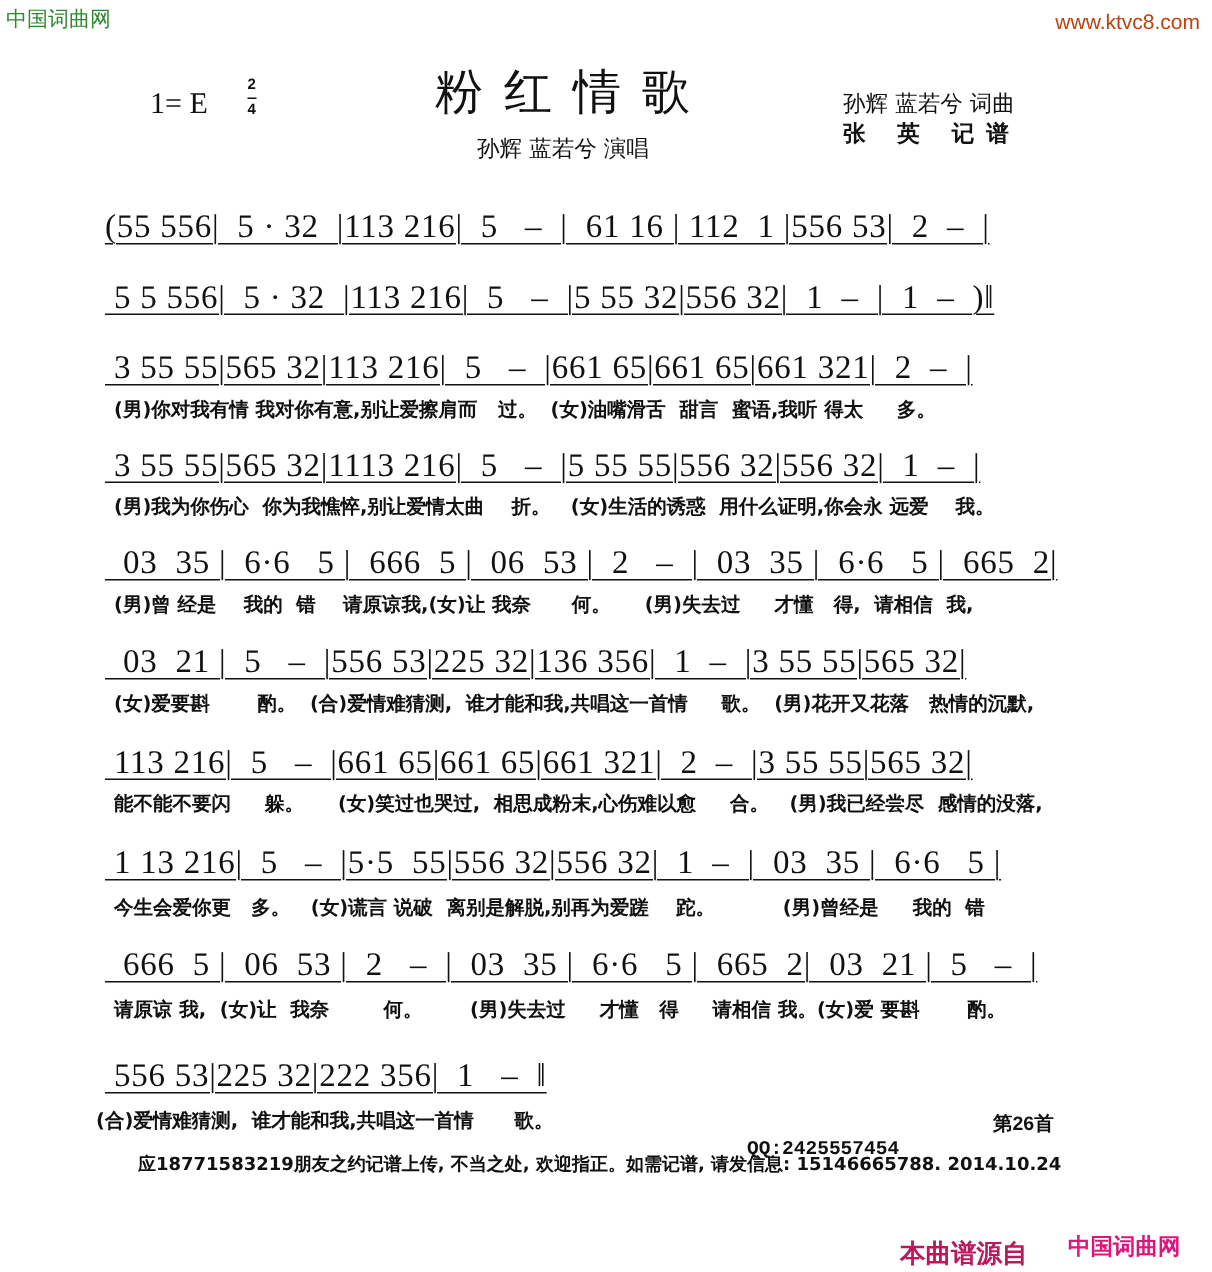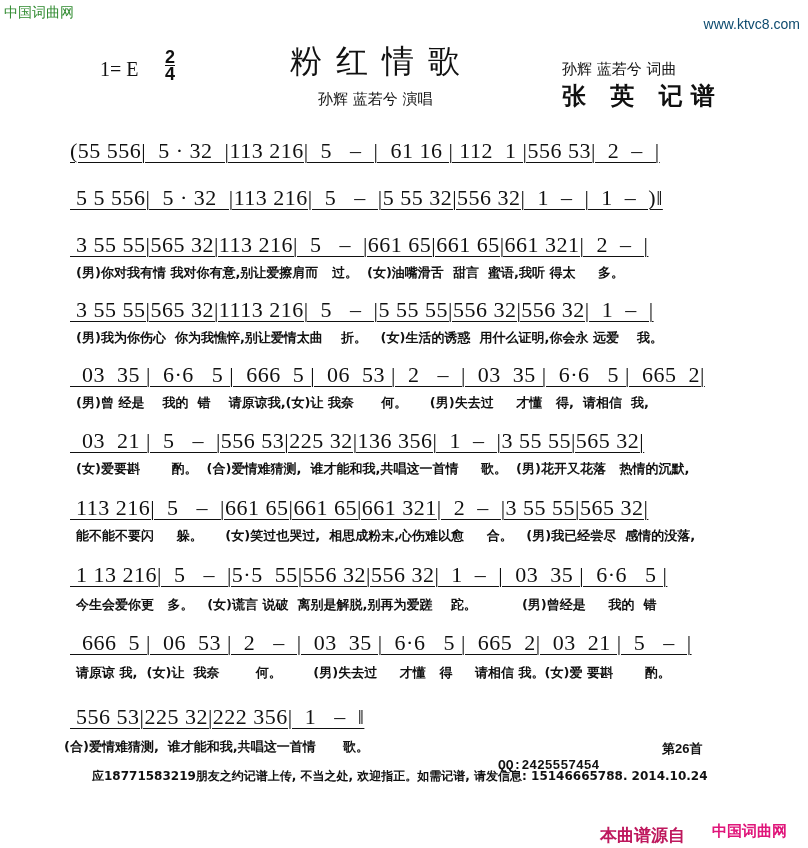--- a/index.html
+++ b/index.html
@@ -1,25 +1,25 @@
 <!DOCTYPE html>
 <html><head>
 <meta charset="utf-8">
 <style>
   html,body{margin:0;padding:0;background:#fff;}
   body{width:808px;height:848px;position:relative;overflow:hidden;font-family:"DejaVu Serif",serif;color:#111;}
   .wm-left{position:absolute;left:4px;top:4px;font-family:"DejaVu Sans",sans-serif;font-size:14px;color:#2f8a2f;}
-  .wm-right{position:absolute;right:8px;top:16px;font-family:"Liberation Sans",sans-serif;font-size:14px;color:#0c4a6e;}
+  .wm-right{position:absolute;right:8px;top:6px;font-family:"Liberation Sans",sans-serif;font-size:14px;color:#c2410c;}
   .key{position:absolute;left:100px;top:58px;font-family:"Liberation Serif",serif;font-size:20px;}
-  .timesig{position:absolute;left:165px;top:50px;font-family:"Liberation Sans",sans-serif;font-weight:bold;font-size:18px;line-height:14px;text-align:right;}
+  .timesig{position:absolute;left:165px;top:50px;font-family:"Liberation Sans",sans-serif;font-weight:bold;font-size:10px;line-height:14px;text-align:right;}
   .timesig .bar{display:block;border-top:1px solid #111;margin:1px 0;}
   .title{position:absolute;left:290px;top:40px;font-size:32px;letter-spacing:14px;font-family:"DejaVu Serif",serif;}
   .singers{position:absolute;left:318px;top:90px;font-size:15px;font-family:"DejaVu Sans",sans-serif;}
   .composer{position:absolute;left:562px;top:60px;font-size:15px;font-family:"DejaVu Sans",sans-serif;}
-  .transcriber{position:absolute;left:562px;top:80px;font-size:24px;font-weight:bold;letter-spacing:8px;font-family:"DejaVu Sans",sans-serif;}
+  .transcriber{position:absolute;left:562px;top:80px;font-size:15px;font-weight:bold;letter-spacing:8px;font-family:"DejaVu Sans",sans-serif;}
   .staff{position:absolute;left:70px;width:680px;font-family:"Liberation Serif",serif;font-size:22px;white-space:pre;letter-spacing:0.5px;}
   .staff .notes{text-decoration:underline;text-decoration-thickness:1px;text-underline-offset:4px;margin-top:43px;}
   .lyric{position:absolute;left:76px;width:680px;font-family:"DejaVu Sans",sans-serif;font-size:13px;font-weight:bold;white-space:pre;}
   .page-no{position:absolute;left:662px;top:708px;font-family:Liberation Sans, sans-serif;font-size:13px;font-weight:bold;margin-top:32px;}
   .qq{position:absolute;left:498px;top:738px;font-family:"Liberation Mono",monospace;font-size:13px;font-weight:bold;margin-top:20px;}
   .footer-note{position:absolute;left:92px;top:768px;font-family:"DejaVu Sans",sans-serif;font-size:12px;font-weight:bold;white-space:nowrap;}
   .source-label{position:absolute;left:600px;top:824px;font-family:"DejaVu Sans",sans-serif;font-size:17px;font-weight:bold;color:#be185d;}
   .source-site{position:absolute;left:712px;top:822px;font-family:"DejaVu Sans",sans-serif;font-size:15px;font-weight:bold;color:#e0157a;}
 </style>
 </head>

